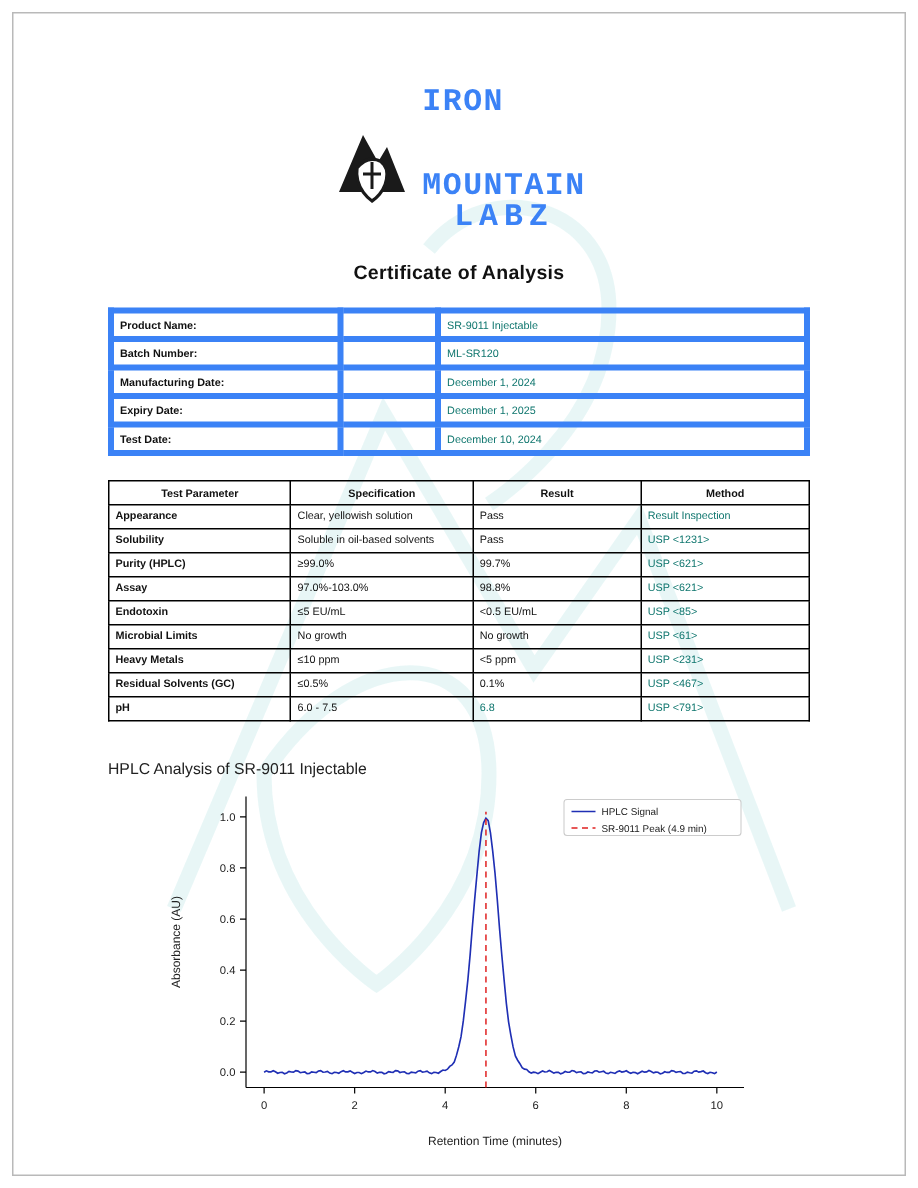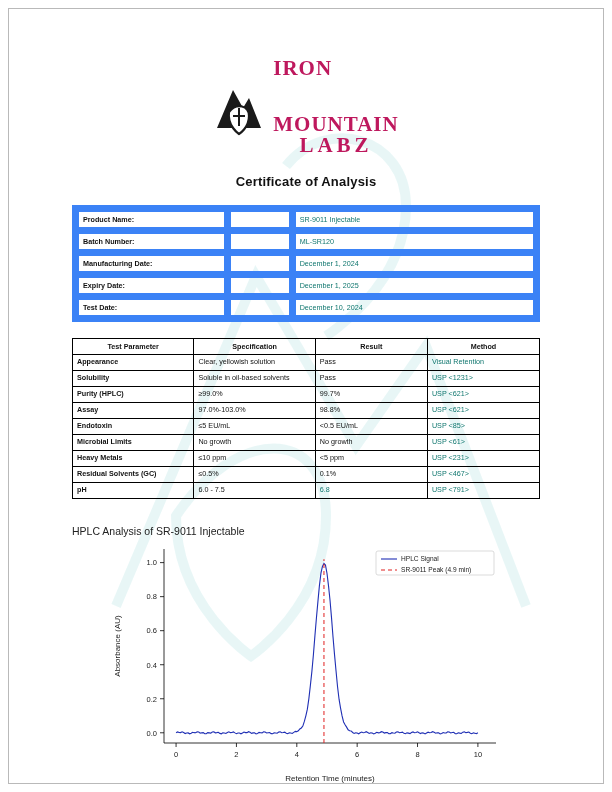--- a/index.html
+++ b/index.html
@@ -31,24 +31,24 @@
   
   .logo-wrap{
     margin-top:58px;
     display:flex; justify-content:center; align-items:center;
   }
   .logo{
     display:flex; align-items:center; gap:8px;
   }
   .logo-mark{ width:52px; height:58px; }
   .logo-text{
-    font-family:Liberation Serif, serif;
+    font-family:Liberation Mono, monospace;
     font-weight:bold;
     line-height:1.0;
-    color:#be185d;
+    color:#3b82f6;
   }
   .logo-text .l1{ font-size:21px; letter-spacing:1px; display:block;}
   .logo-text .l2{ font-size:21px; letter-spacing:1px; display:block;margin-top:35px;}
   .logo-text .l3{ font-size:21px; letter-spacing:4px; display:block; text-align:center;}
 
   
   .doc-title{
     text-align:center;
     font-size:13px;
     font-weight:bold;
@@ -57,21 +57,21 @@
   }
 
   
   table{
     border-collapse:collapse;
     font-size:7.2px;
     margin:0 auto;
   }
   .info-table{ width:468px; margin-bottom:16px; }
   .info-table td{
-    border:7px solid #3b82f6;
+    border:4px solid #3b82f6;
     padding:2px 4px;
     height:11px;
     vertical-align:middle;
   }
   .info-table td.k{ width:33%; font-weight:bold; }
   .info-table td.blank{ width:14%; }
   .info-table td.v{ color:#0f766e; }
 
   .spec-table{ width:468px; }
   .spec-table th{
@@ -188,21 +188,21 @@
         <th>Specification</th>
         <th>Result</th>
         <th>Method</th>
       </tr>
     </thead>
     <tbody>
       <tr>
         <td class="p">Appearance</td>
         <td class="s">Clear, yellowish solution</td>
         <td class="r">Pass</td>
-        <td class="m teal">Visual Retention</td>
+        <td class="m teal">Result Inspection</td>
       </tr>
       <tr>
         <td class="p">Solubility</td>
         <td class="s">Soluble in oil-based solvents</td>
         <td class="r">Pass</td>
         <td class="m teal">USP &lt;1231&gt;</td>
       </tr>
       <tr>
         <td class="p">Purity (HPLC)</td>
         <td class="s">≥99.0%</td>

